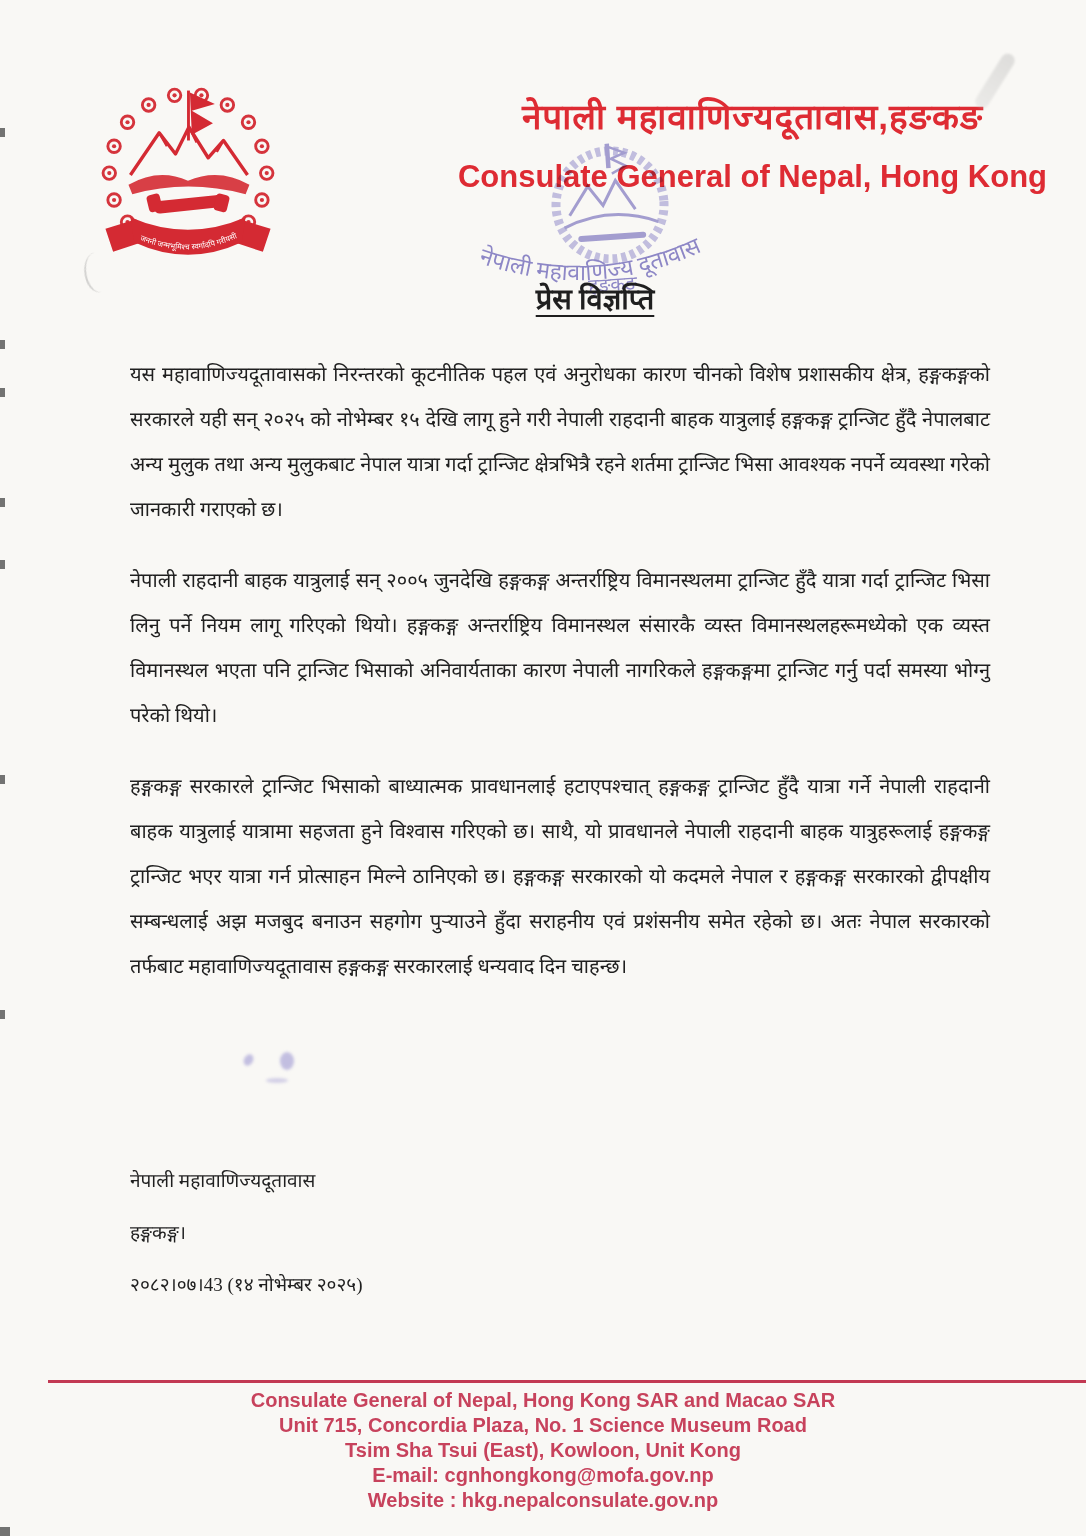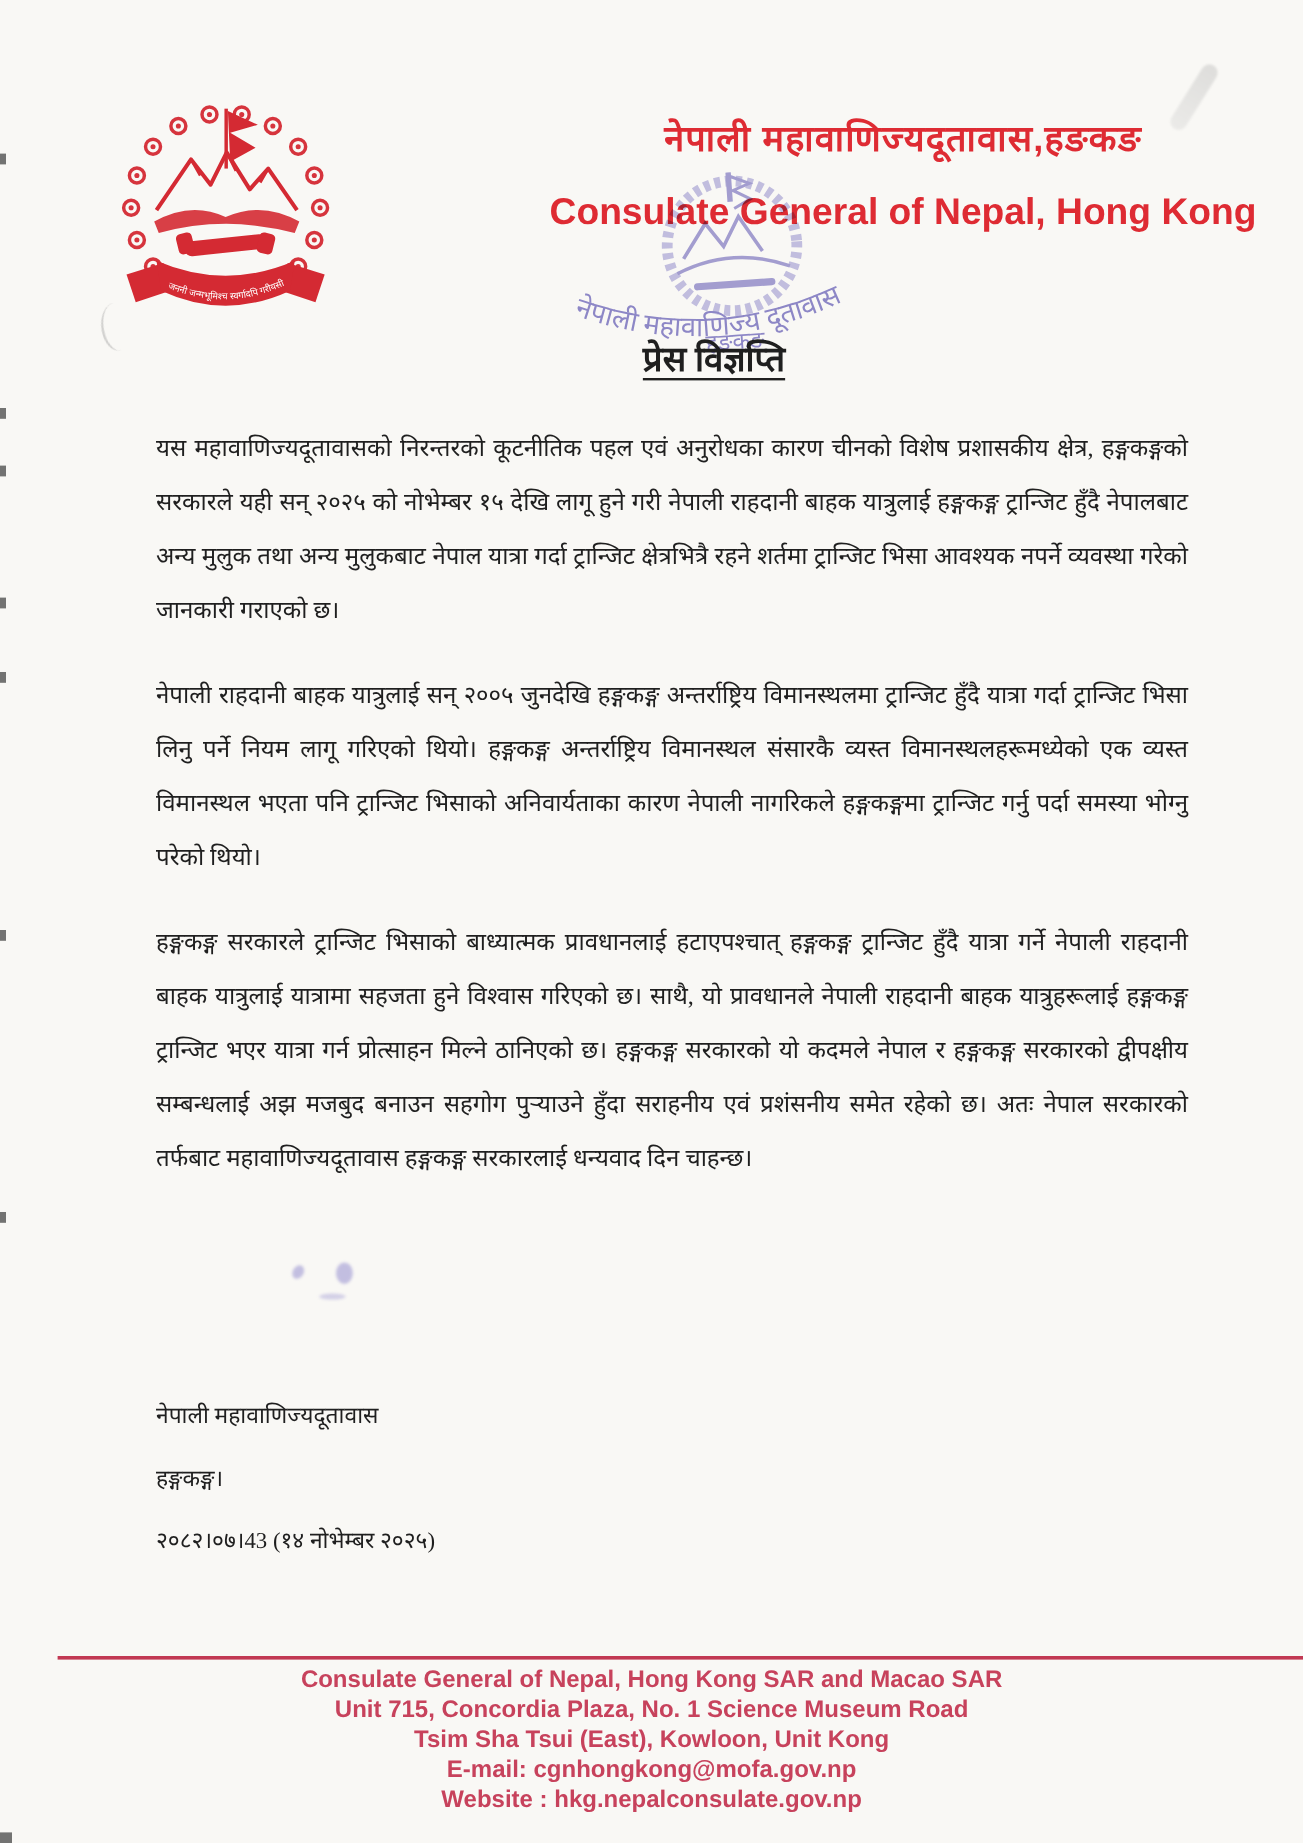--- a/index.html
+++ b/index.html
@@ -12,21 +12,21 @@
     font-family:"Liberation Serif","DejaVu Serif",serif;
     color:#1f1f1f;
   }
   
   .emblem{position:absolute;left:92px;top:82px;width:192px;height:212px;}
   .header-block{
     position:absolute;left:430px;top:96px;width:645px;
     text-align:center;color:#de2b33;
     font-family:"Liberation Sans","DejaVu Sans",sans-serif;
   }
-  .hdr-nepali{font-size:30px;font-weight:700;letter-spacing:1px;line-height:42px;}
+  .hdr-nepali{font-size:35px;font-weight:700;letter-spacing:1px;line-height:42px;}
   .hdr-english{font-size:31px;font-weight:700;line-height:40px;margin-top:19px;}
   .hdr-chinese{font-size:37px;font-weight:700;letter-spacing:7px;line-height:46px;margin-top:8px;}
   .stamp{
     position:absolute;left:448px;top:143px;width:322px;height:152px;
     mix-blend-mode:multiply;opacity:.85;transform:rotate(-4deg);
   }
   .press-heading{
     position:absolute;left:455px;top:278px;width:280px;
     text-align:center;font-size:29px;font-weight:700;
     text-decoration:underline;text-underline-offset:6px;text-decoration-thickness:2px;

